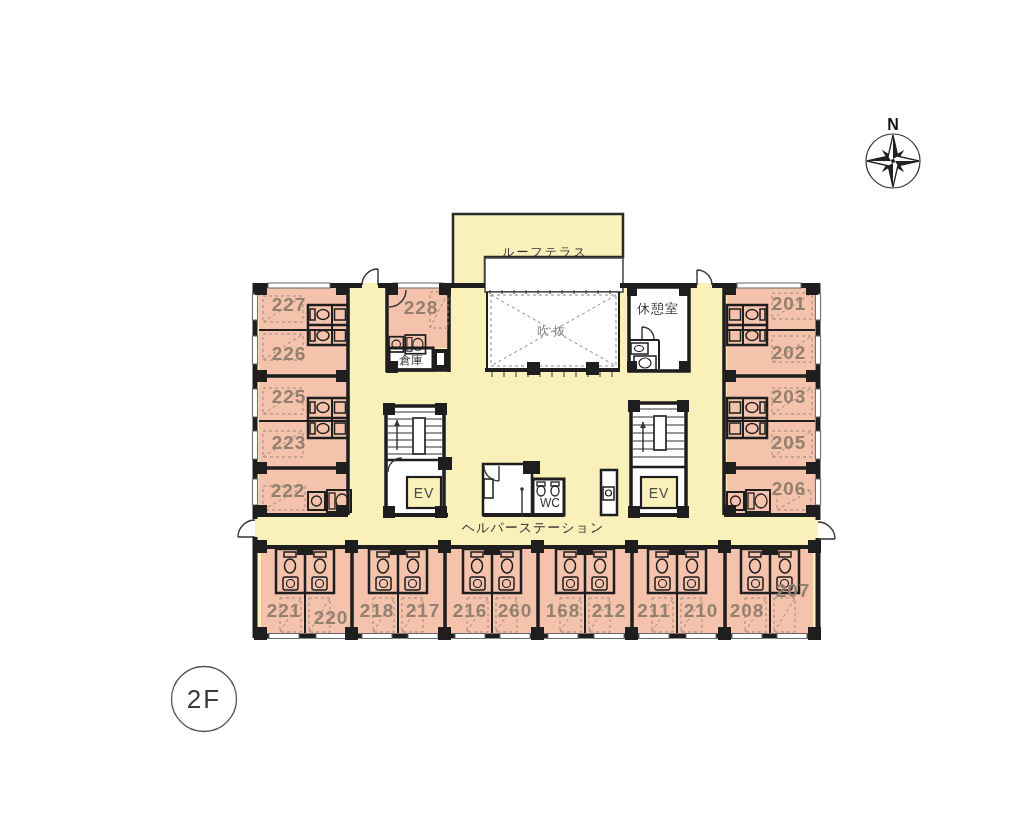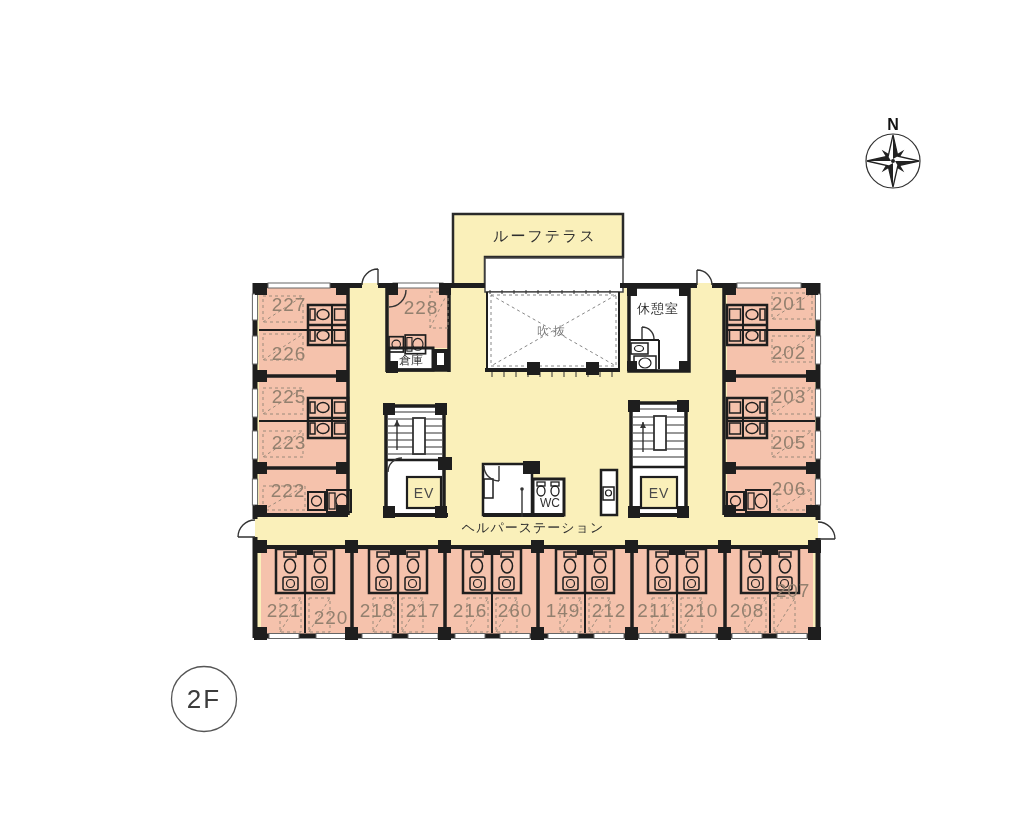--- a/index.html
+++ b/index.html
@@ -1,21 +1,21 @@
 <!DOCTYPE html>
 <html><head>
 <meta charset="utf-8">
 <style>
   html,body{margin:0;padding:0;background:#ffffff;}
   #stage{position:relative;width:1024px;height:816px;background:#ffffff;overflow:hidden;
          font-family:"Liberation Sans","DejaVu Sans",sans-serif;}
   #plan-svg{position:absolute;left:0;top:0;}
   #labels{position:absolute;left:0;top:0;width:1024px;height:816px;pointer-events:none;}
   .lbl{position:absolute;transform:translate(-50%,-50%);white-space:nowrap;}
-  .room-num{font-size:19px;font-weight:400;letter-spacing:1px;color:#93806f;}
+  .room-num{font-size:19px;font-weight:700;letter-spacing:1px;color:#93806f;}
   .area-label{font-size:14px;color:#2f2f2f;letter-spacing:1px;}
   .atrium-label{font-size:12px;color:#787878;letter-spacing:4px;}
   .small-label{font-size:12px;color:#2f2f2f;text-align:center;}
   .ev-label{font-size:14px;color:#4a4a4a;letter-spacing:1px;}
   .north-label{font-size:16px;font-weight:bold;color:#111;}
   .floor-label{font-size:26px;color:#3c3c3c;letter-spacing:2px;}
 </style>
 </head>
 <body>
 
@@ -329,21 +329,21 @@
     <path d="M0,-26 L4.8,-4.8 L0,-2 Z" fill="#222" transform="rotate(90)"></path>
     <path d="M0,-26 L4.8,-4.8 L0,-2 Z" fill="#222" transform="rotate(180)"></path>
     <path d="M0,-26 L4.8,-4.8 L0,-2 Z" fill="#222" transform="rotate(270)"></path>
     <circle r="2" fill="#222"></circle>
   </g>
 
   <circle cx="204" cy="699" r="32.5" fill="#ffffff" stroke="#555" stroke-width="1.3"></circle>
 </svg>
 
 <div id="labels">
-  <div class="lbl area-label" style="left:545px;top:236px;font-size:15px;letter-spacing:2px">ルーフテラス</div>
+  <div class="lbl area-label" style="left:545px;top:252px;font-size:12px;letter-spacing:2px">ルーフテラス</div>
   <div class="lbl atrium-label" style="left:553px;top:331px">吹抜</div>
   <div class="lbl area-label" style="left:658px;top:309px;font-size:13px">休憩室</div>
   <div class="lbl small-label" style="left:411px;top:360px">倉庫</div>
   <div class="lbl small-label" style="left:550px;top:503px">WC</div>
   <div class="lbl ev-label" style="left:424px;top:493px">EV</div>
   <div class="lbl ev-label" style="left:659px;top:493px">EV</div>
   <div class="lbl area-label" style="left:533px;top:528px;font-size:13px">ヘルパーステーション</div>
 
   <div class="lbl room-num" style="left:289px;top:305px">227</div>
   <div class="lbl room-num" style="left:289px;top:354px">226</div>
@@ -355,21 +355,21 @@
   <div class="lbl room-num" style="left:789px;top:353px">202</div>
   <div class="lbl room-num" style="left:789px;top:397px">203</div>
   <div class="lbl room-num" style="left:789px;top:443px">205</div>
   <div class="lbl room-num" style="left:789px;top:489px">206</div>
   <div class="lbl room-num" style="left:284px;top:611px">221</div>
   <div class="lbl room-num" style="left:331px;top:618px">220</div>
   <div class="lbl room-num" style="left:377px;top:611px">218</div>
   <div class="lbl room-num" style="left:423px;top:611px">217</div>
   <div class="lbl room-num" style="left:470px;top:611px">216</div>
   <div class="lbl room-num" style="left:515px;top:611px">260</div>
-  <div class="lbl room-num" style="left:563px;top:611px">149</div>
+  <div class="lbl room-num" style="left:563px;top:611px">168</div>
   <div class="lbl room-num" style="left:609px;top:611px">212</div>
   <div class="lbl room-num" style="left:654px;top:611px">211</div>
   <div class="lbl room-num" style="left:701px;top:611px">210</div>
   <div class="lbl room-num" style="left:747px;top:611px">208</div>
   <div class="lbl room-num" style="left:793px;top:591px">207</div>
 
   <div class="lbl north-label" style="left:893px;top:125px">N</div>
   <div class="lbl floor-label" style="left:204px;top:699px">2F</div>
 </div>
 

